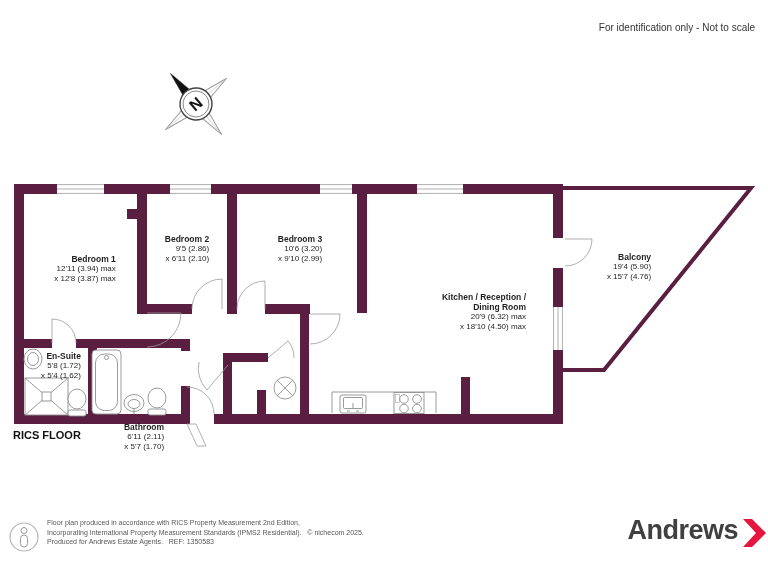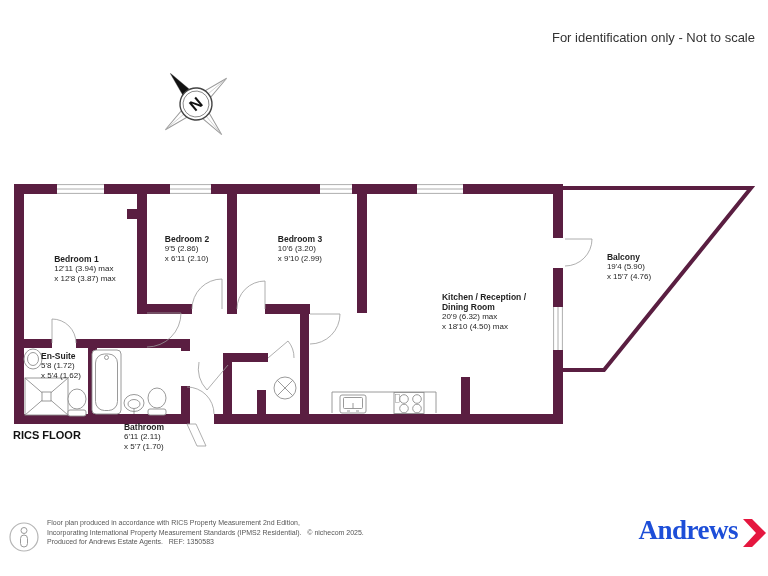--- a/index.html
+++ b/index.html
@@ -5,30 +5,30 @@
   html,body{margin:0;padding:0;}
   body{
     width:768px;height:576px;position:relative;background:#ffffff;
     font-family:"Liberation Sans", sans-serif;overflow:hidden;
   }
   .abs{position:absolute;}
   
   .header{position:absolute;top:18px;right:13px;text-align:right;}
   .title{font-size:17.5px;font-weight:bold;color:#1a1a1a;letter-spacing:0.2px;}
   .area-line{font-size:12.5px;color:#222;margin-top:6px;}
-  .note-line{font-size:13px;color:#333;margin-top:12px;}
-  
-  .room-label{position:absolute;text-align:left;white-space:nowrap;transform:translateX(-50%);color:#1f1f1f;}
+  .note-line{font-size:10px;color:#333;margin-top:4px;}
+  
+  .room-label{position:absolute;text-align:right;white-space:nowrap;transform:translateX(-50%);color:#1f1f1f;}
   .room-name{font-size:8.5px;font-weight:bold;line-height:10px;}
   .room-dim{font-size:8px;line-height:10px;}
   
   .floor-label{position:absolute;left:13px;top:429px;font-size:11px;font-weight:bold;color:#111;}
   
   .footer-text{position:absolute;left:47px;top:518px;font-size:7px;line-height:9.5px;color:#575757;}
-  .brand{position:absolute;right:30px;top:515px;font-size:27px;font-weight:bold;color:#1d4ed8;letter-spacing:-0.5px;font-family:Liberation Serif, serif;}
+  .brand{position:absolute;right:30px;top:515px;font-size:27px;font-weight:bold;color:#404040;letter-spacing:-0.5px;}
   svg{position:absolute;top:0;left:0;}
 </style>
 </head>
 <body>
 
 <div class="header">
   <div class="note-line">For identification only - Not to scale</div>
 </div>
 
 <svg class="abs" style="left:148px;top:58px;" width="96" height="92" viewBox="-48 -46 96 92">

